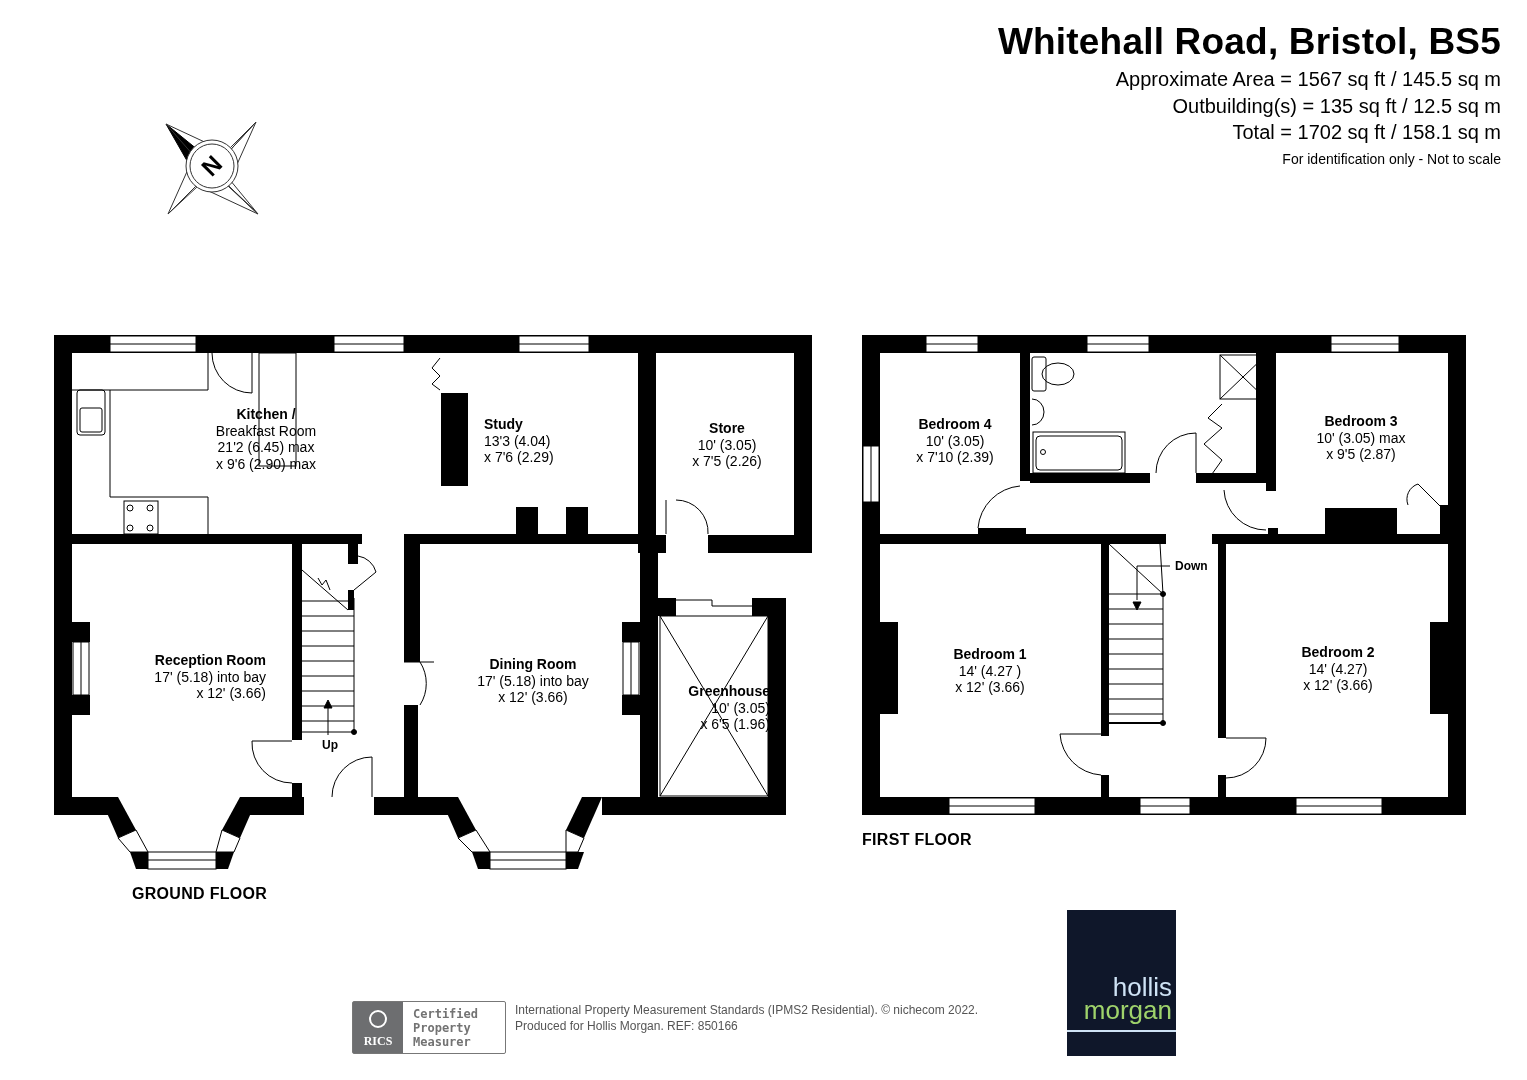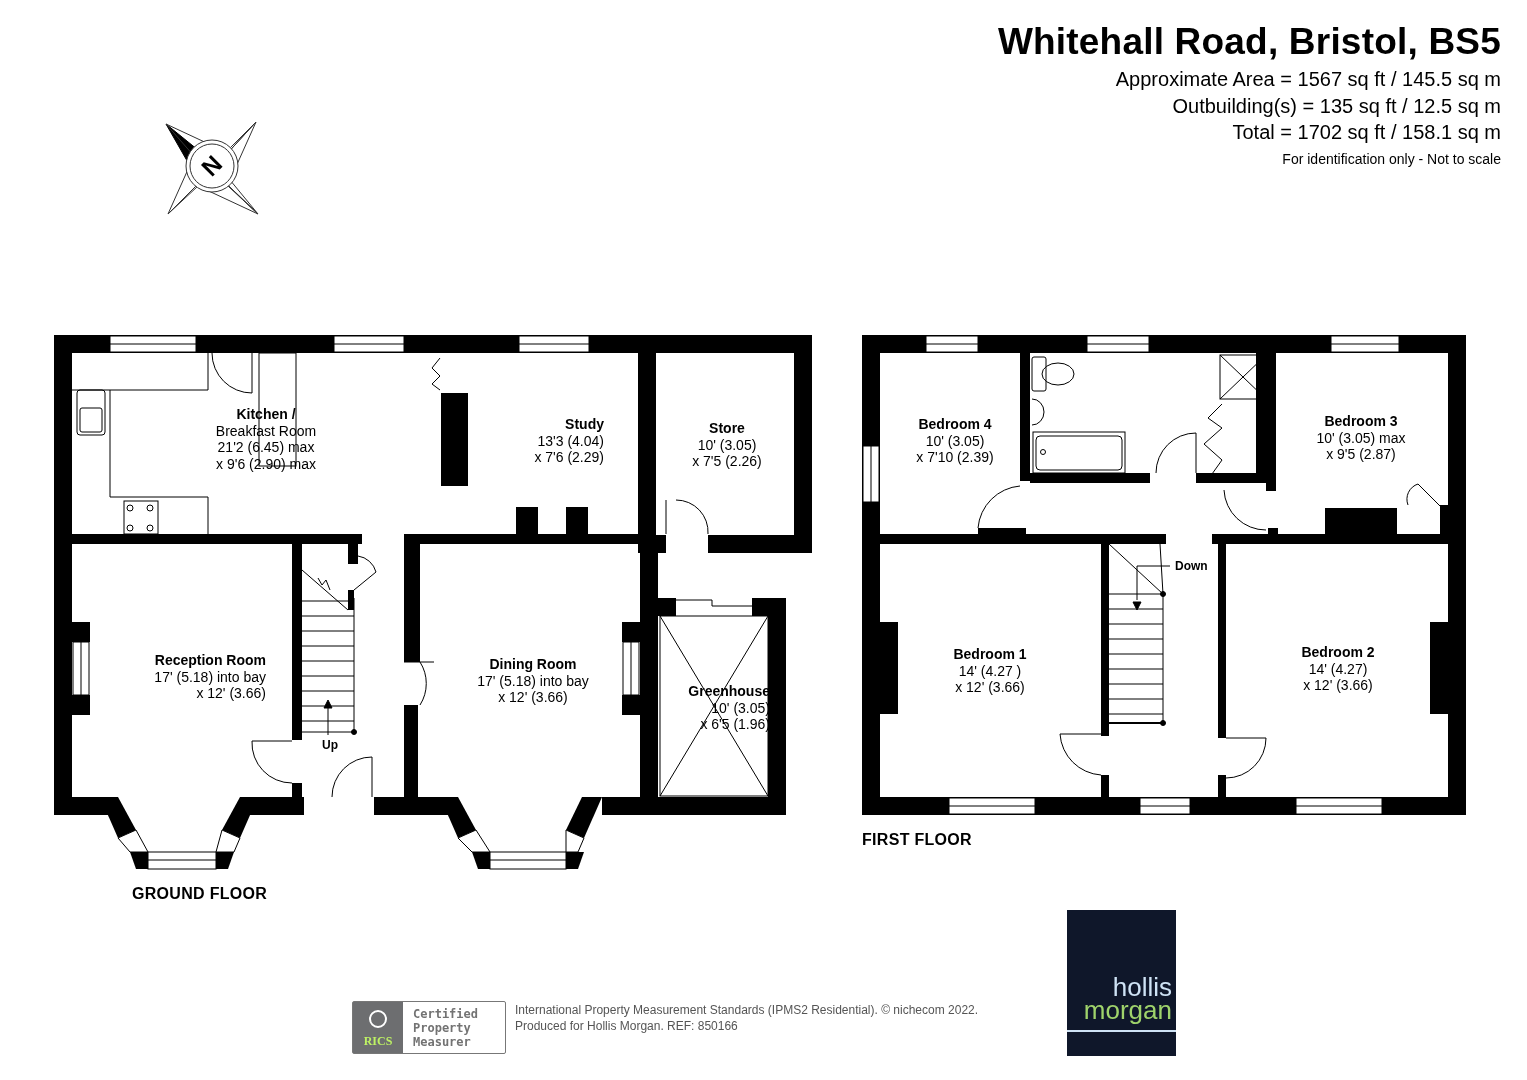--- a/index.html
+++ b/index.html
@@ -4,21 +4,21 @@
 <style>
   html, body { margin: 0; padding: 0; background: #ffffff; }
   body { width: 1527px; height: 1080px; position: relative; overflow: hidden; font-family: "Liberation Sans", sans-serif; color: #000; }
   .header { position: absolute; right: 26px; top: 18px; text-align: right; }
   .title { font-size: 37px; font-weight: bold; line-height: 48px; letter-spacing: 0.2px; }
   .area-line { font-size: 20px; line-height: 26.5px; }
   .note { font-size: 14px; line-height: 22px; margin-top: 2px; }
   svg.plan { position: absolute; left: 0; top: 0; }
   .floor-label { position: absolute; font-weight: bold; font-size: 16px; letter-spacing: 0.3px; }
   .footer-rics { position: absolute; left: 352px; top: 1001px; width: 152px; height: 51px; border: 1px solid #777; border-radius: 2px; display: flex; }
-  .rics-badge { width: 50px; height: 51px; background: #6d6e70; color: #bef264; display: flex; flex-direction: column; align-items: center; justify-content: flex-end; font-family: "Liberation Serif", serif; font-weight: bold; font-size: 12px; padding-bottom: 4px; box-sizing: border-box; }
+  .rics-badge { width: 50px; height: 51px; background: #6d6e70; color: #ffffff; display: flex; flex-direction: column; align-items: center; justify-content: flex-end; font-family: "Liberation Serif", serif; font-weight: bold; font-size: 12px; padding-bottom: 4px; box-sizing: border-box; }
   .rics-lion { width: 18px; height: 18px; border-radius: 50%; border: 2px solid #fff; margin-bottom: 6px; box-sizing: border-box; }
   .rics-cert { font-family: "DejaVu Sans Mono", monospace; font-weight: bold; color: #737373; font-size: 12px; line-height: 14px; padding: 5px 0 0 10px; }
   .footer-text { position: absolute; left: 515px; top: 1002px; font-size: 12px; line-height: 16px; color: #555; white-space: nowrap; }
   .logo { position: absolute; left: 1067px; top: 910px; width: 109px; height: 146px; background: #0f172a; }
   .logo .l1 { position: absolute; right: 4px; top: 65px; color: #cfe3f5; font-size: 26px; line-height: 24px; }
   .logo .l2 { position: absolute; right: 4px; top: 88px; color: #9fd36b; font-size: 26px; line-height: 24px; }
   .logo .rule { position: absolute; left: 0; right: 0; top: 120px; height: 2px; background: #cfe3f5; }
 </style>
 </head>
 <body>
@@ -250,21 +250,21 @@
   </g>
 </svg>
 
 <div style="position:absolute;left:0;top:0;width:1527px;height:1080px;pointer-events:none;">
   <div style="position:absolute;left:180px;top:406px;width:172px;text-align:center;font-size:14px;line-height:16.5px;">
     <div style="font-weight:bold">Kitchen /</div>
     <div style="font-weight:normal">Breakfast Room</div>
     <div>21'2 (6.45) max</div>
     <div>x 9'6 (2.90) max</div>
   </div>
-  <div style="position:absolute;left:484px;top:416px;width:120px;text-align:right;font-size:14px;line-height:16.5px;">
+  <div style="position:absolute;left:484px;top:416px;width:120px;text-align:left;font-size:14px;line-height:16.5px;">
     <div style="font-weight:bold">Study</div>
     <div>13'3 (4.04)</div>
     <div>x 7'6 (2.29)</div>
   </div>
   <div style="position:absolute;left:668px;top:420px;width:118px;text-align:center;font-size:14px;line-height:16.5px;">
     <div style="font-weight:bold">Store</div>
     <div>10' (3.05)</div>
     <div>x 7'5 (2.26)</div>
   </div>
   <div style="position:absolute;left:96px;top:652px;width:170px;text-align:right;font-size:14px;line-height:16.5px;">

